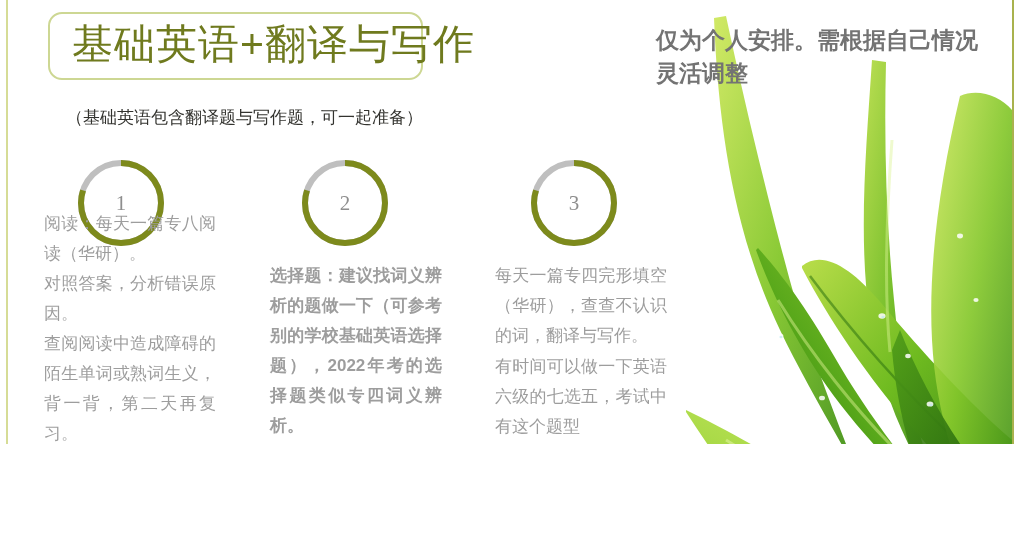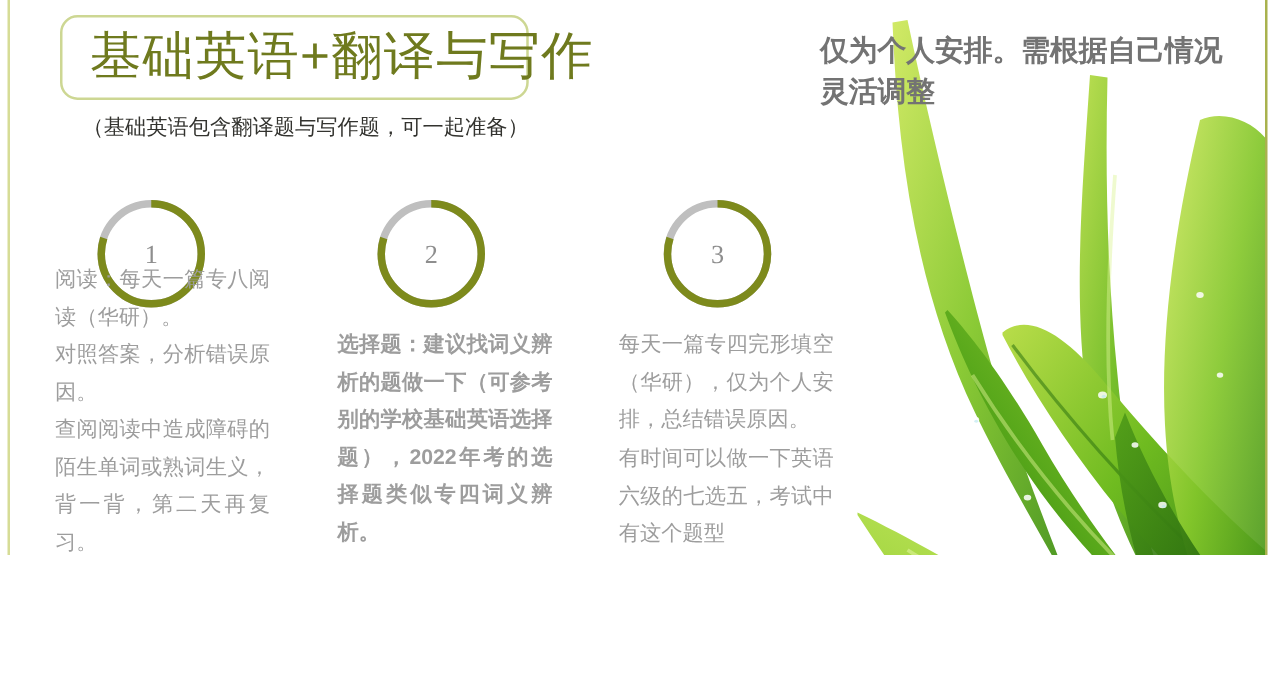--- a/index.html
+++ b/index.html
@@ -56,21 +56,21 @@
     font-size: 41px;
     line-height: 56px;
     font-weight: 400;
     color: #6f7a1e;
     letter-spacing: 1px;
     white-space: nowrap;
   }
   .subtitle-text {
     position: absolute;
     left: 66px;
-    top: 89px;
+    top: 105px;
     font-size: 17px;
     line-height: 26px;
     color: #33332f;
     white-space: nowrap;
   }
 
   
   .note {
     position: absolute;
     left: 656px;
@@ -172,21 +172,21 @@
     <div class="num">3</div>
   </div>
 
   <div class="col" id="col-1">阅读：每天一篇专八阅读（华研）。
 对照答案，分析错误原因。
 查阅阅读中造成障碍的陌生单词或熟词生义，背一背，第二天再复习。
 每隔一段时间复习一下单词
 专四单词：不背单词APP</div>
   <div class="col" id="col-2">选择题：建议找词义辨析的题做一下（可参考别的学校基础英语选择题），2022年考的选择题类似专四词义辨析。
 还可以复习一下语法，2021年考的选择题类似专四语法</div>
-  <div class="col" id="col-3">每天一篇专四完形填空（华研），仅为个人安排，总结错误原因。</div>
+  <div class="col" id="col-3">每天一篇专四完形填空（华研），查查不认识的词，翻译与写作。</div>
   <div class="col" id="col-3b">有时间可以做一下英语六级的七选五，考试中有这个题型</div>
 
   <div class="photo">
     <svg width="352" height="536" viewBox="0 0 352 536">
       <defs>
         <linearGradient id="lg1" x1="0" y1="0" x2="1" y2="1">
           <stop offset="0%" stop-color="#b9dd4a"></stop>
           <stop offset="45%" stop-color="#6fbb20"></stop>
           <stop offset="100%" stop-color="#2e7a14"></stop>
         </linearGradient>

